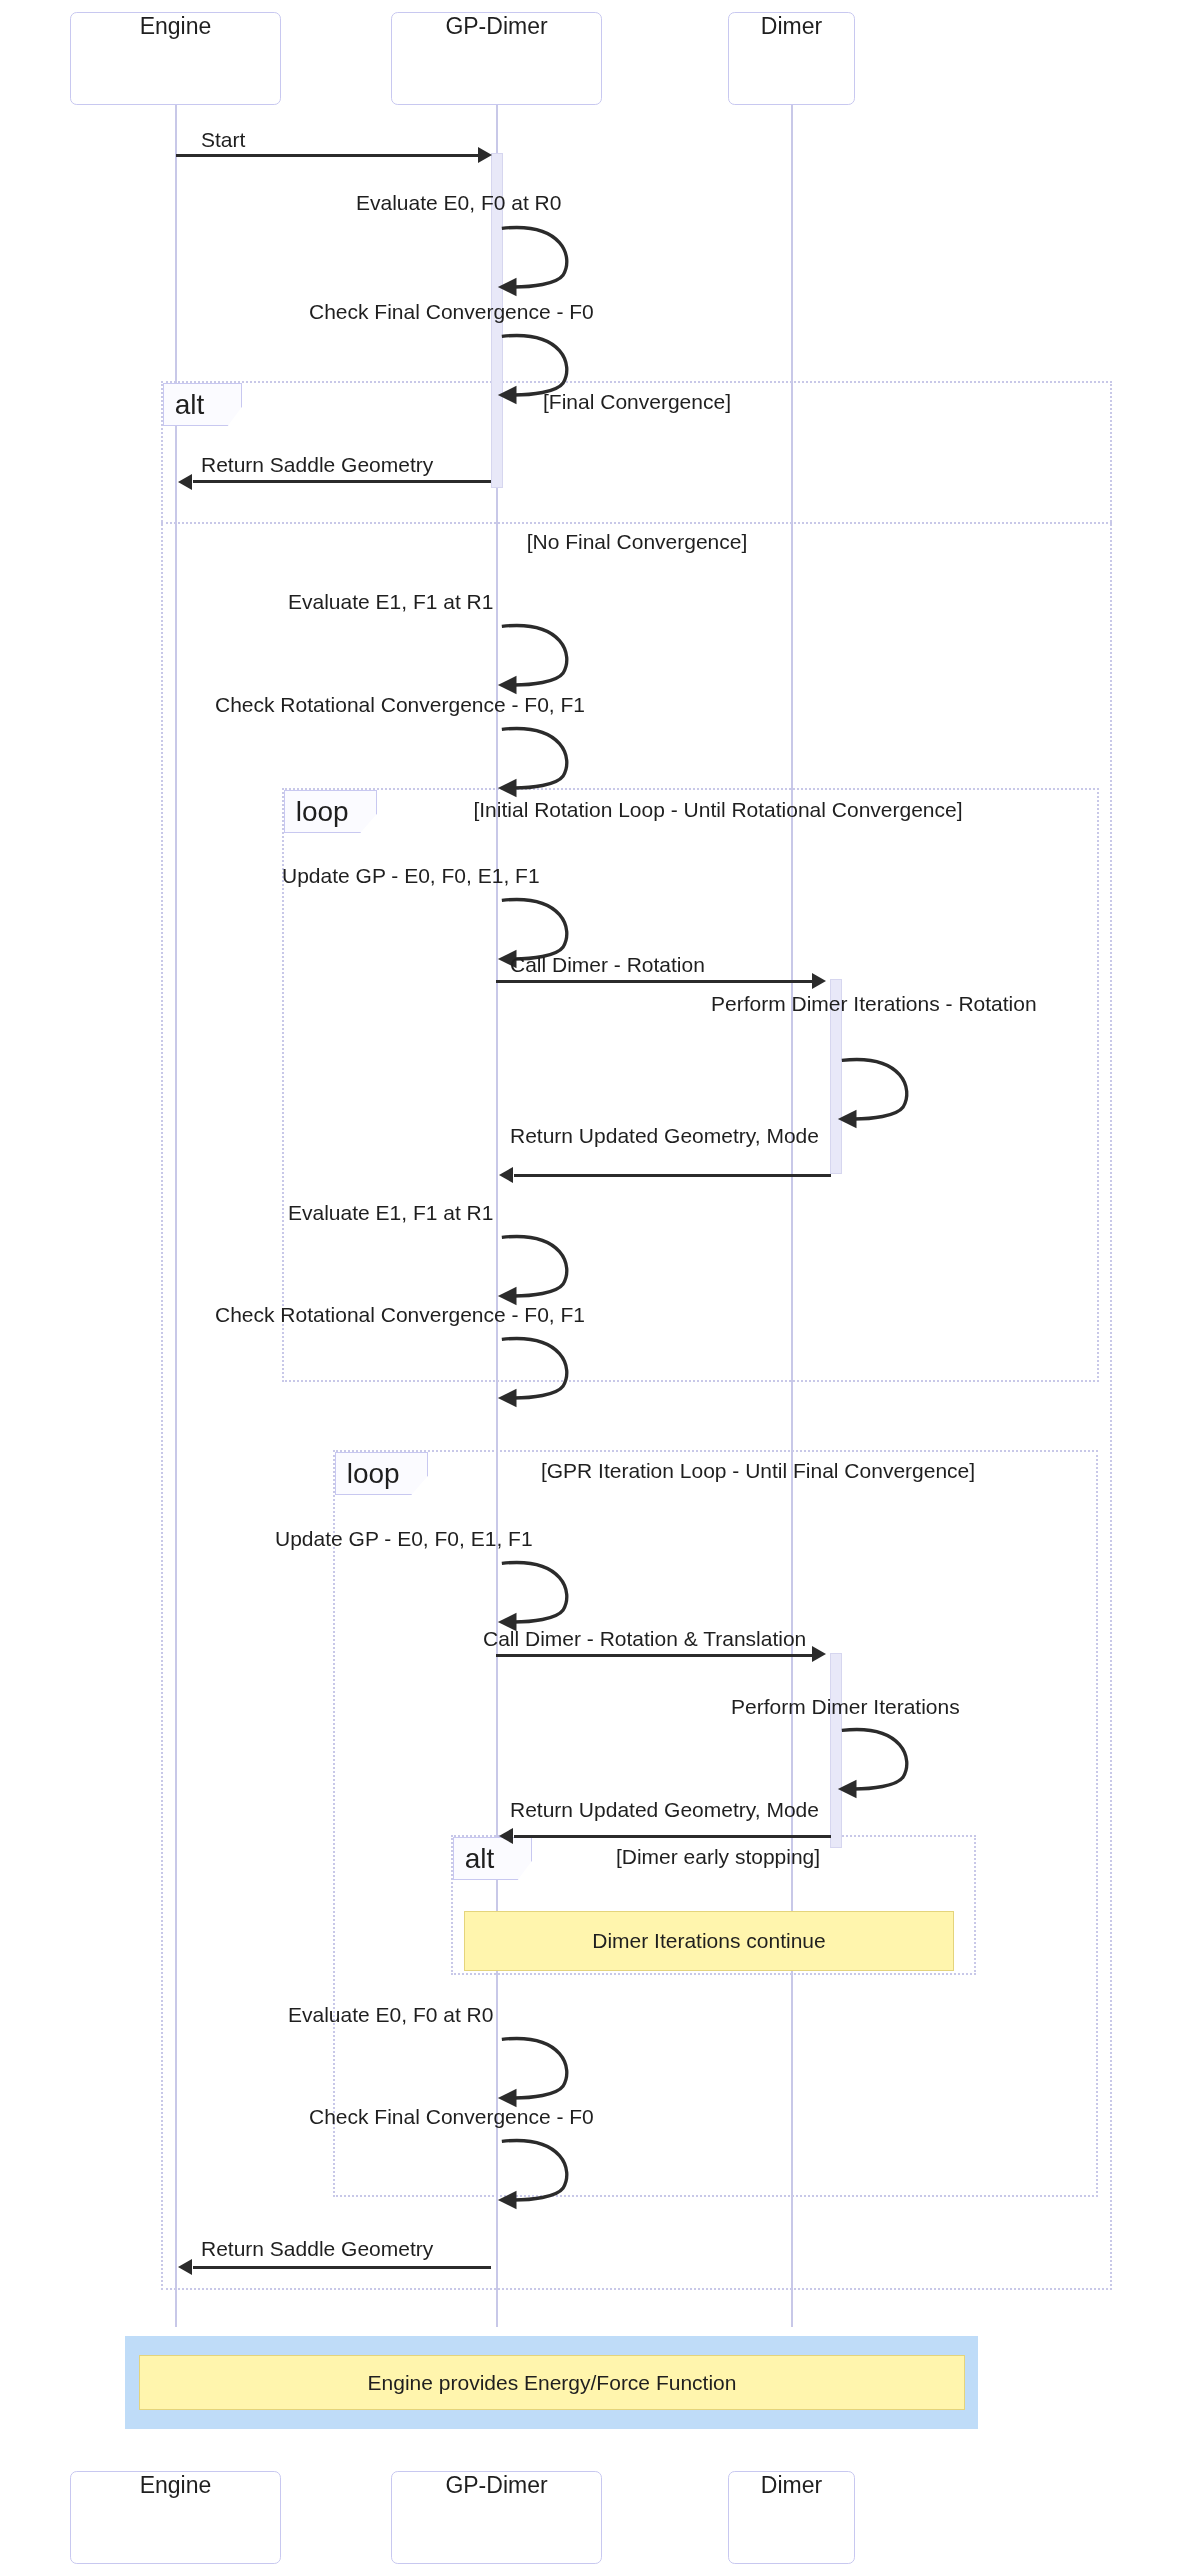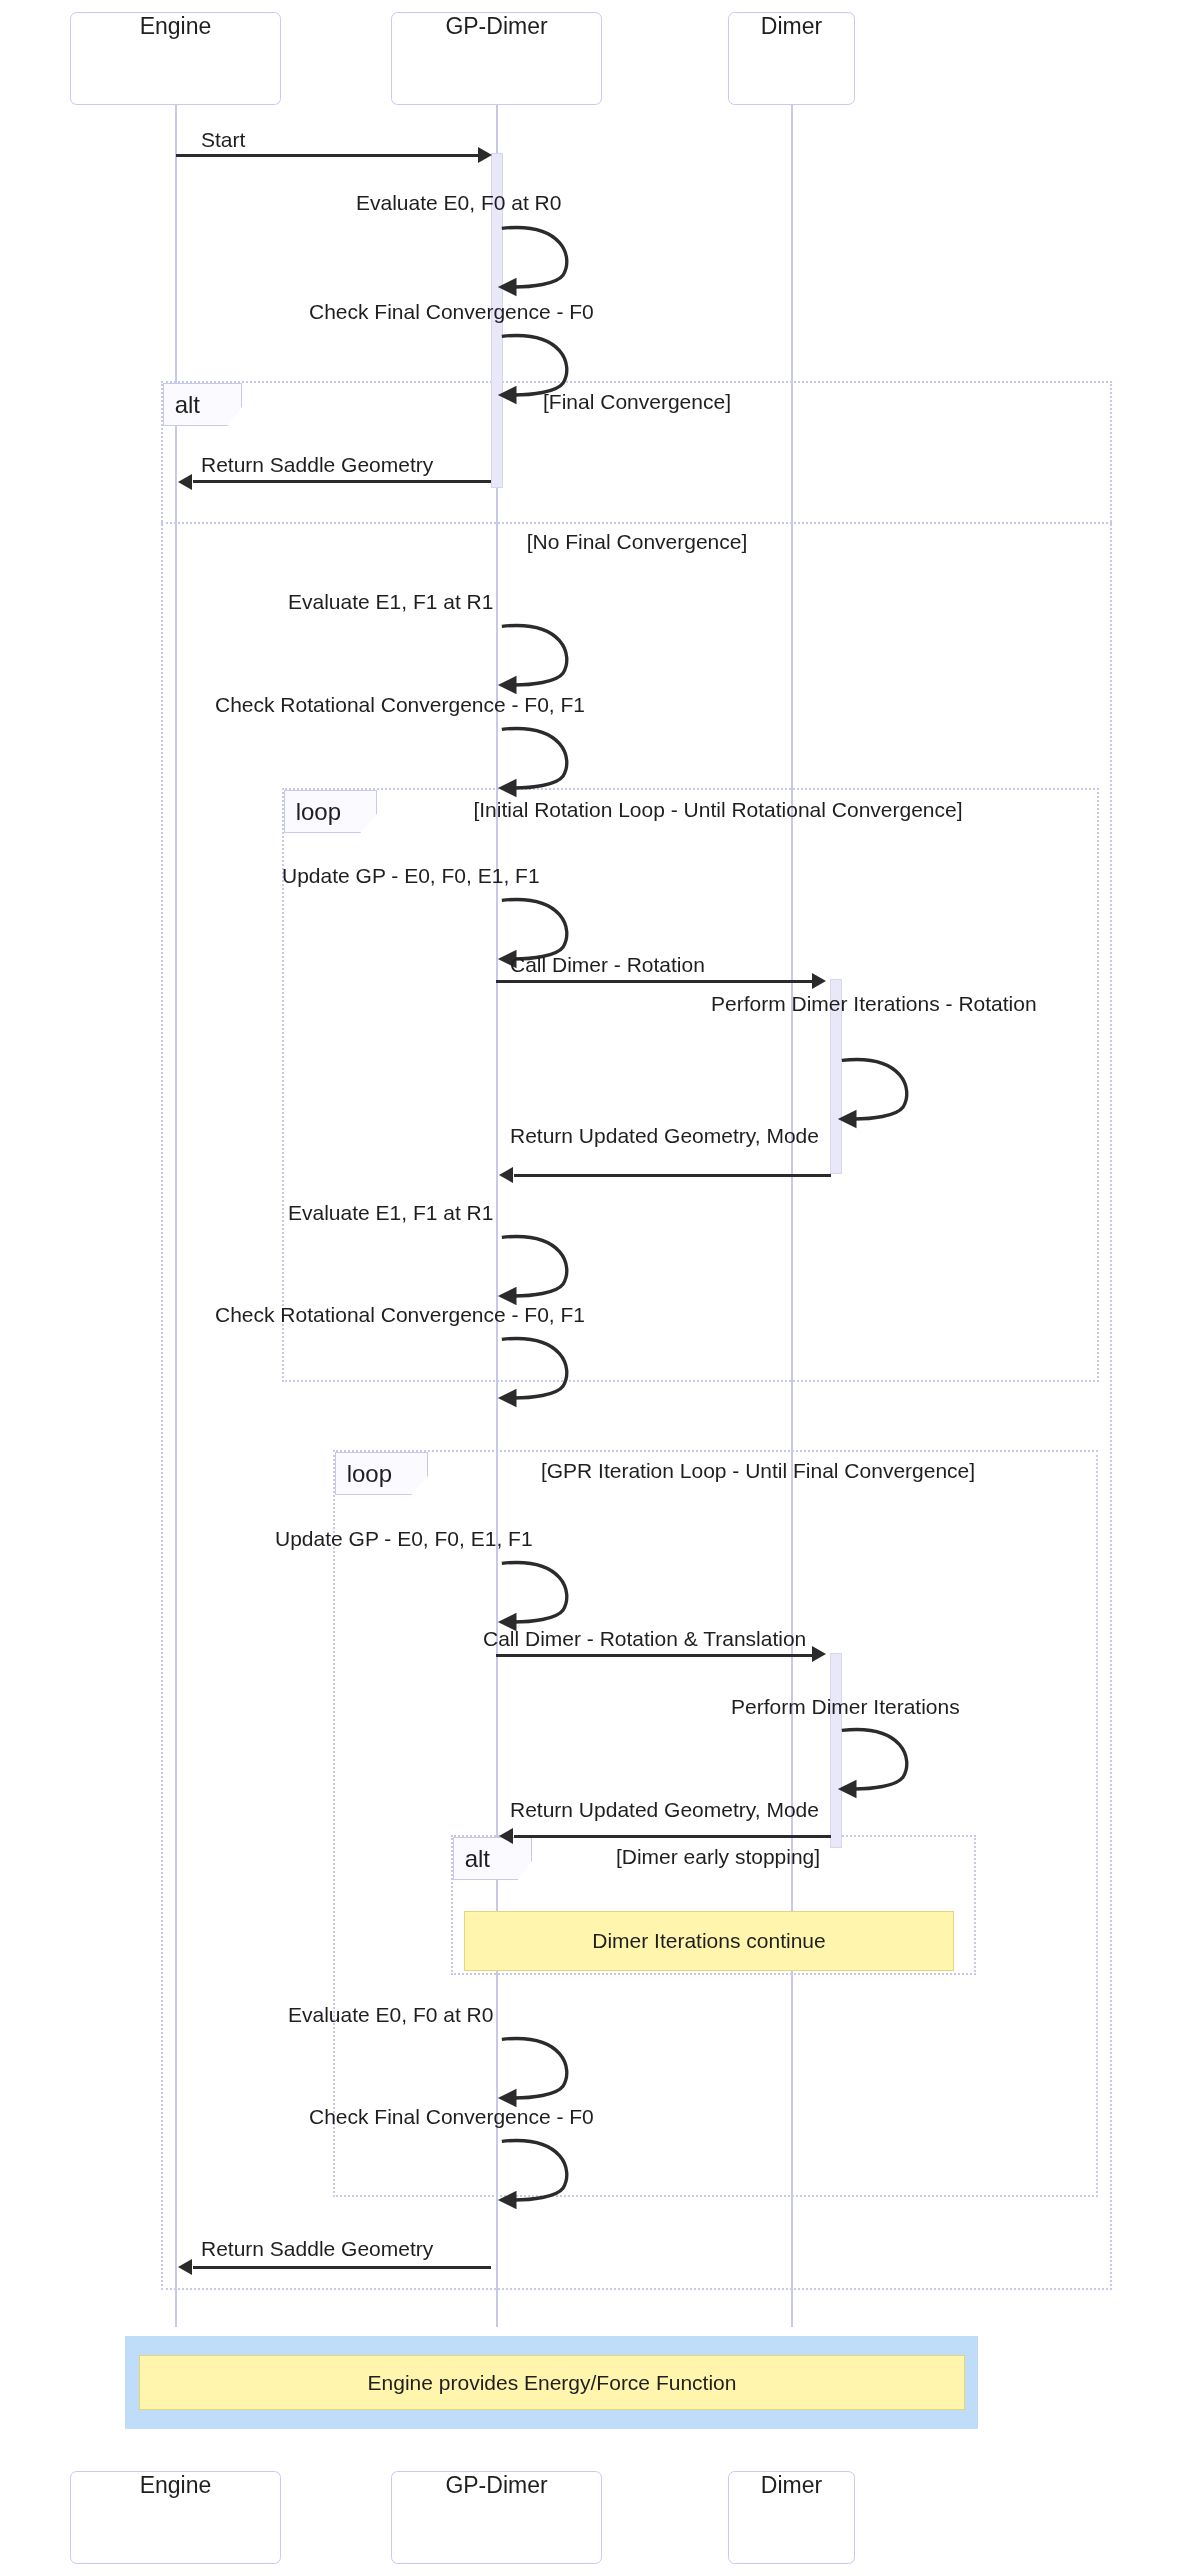--- a/index.html
+++ b/index.html
@@ -37,21 +37,21 @@
   .selfloop svg{display:block;overflow:visible;}
 
   
   .frame{position:absolute;box-sizing:border-box;}
   .frame.dotted{border:2px dotted #c8c8e8;}
   .frame-sep{position:absolute;height:0;border-top:2px dashed #c8c8e8;}
   .frame-sep.dotted{border-top:2px dotted #c8c8e8;}
   .frame-tag{
     position:absolute;box-sizing:border-box;
     border:1.3px solid #c8c8f0;background:#fbfbff;
-    color:#1f1f1f;font-size:24px;
+    color:#1f1f1f;font-size:28px;
     display:flex;align-items:center;padding-left:10.7px;
     
     clip-path:polygon(0 0,100% 0,100% 55%,82% 100%,0 100%);
   }
   .frame-cond{
     position:absolute;color:#1f1f1f;font-size:21px;white-space:nowrap;text-align:center;
   }
 
   
   .note{

